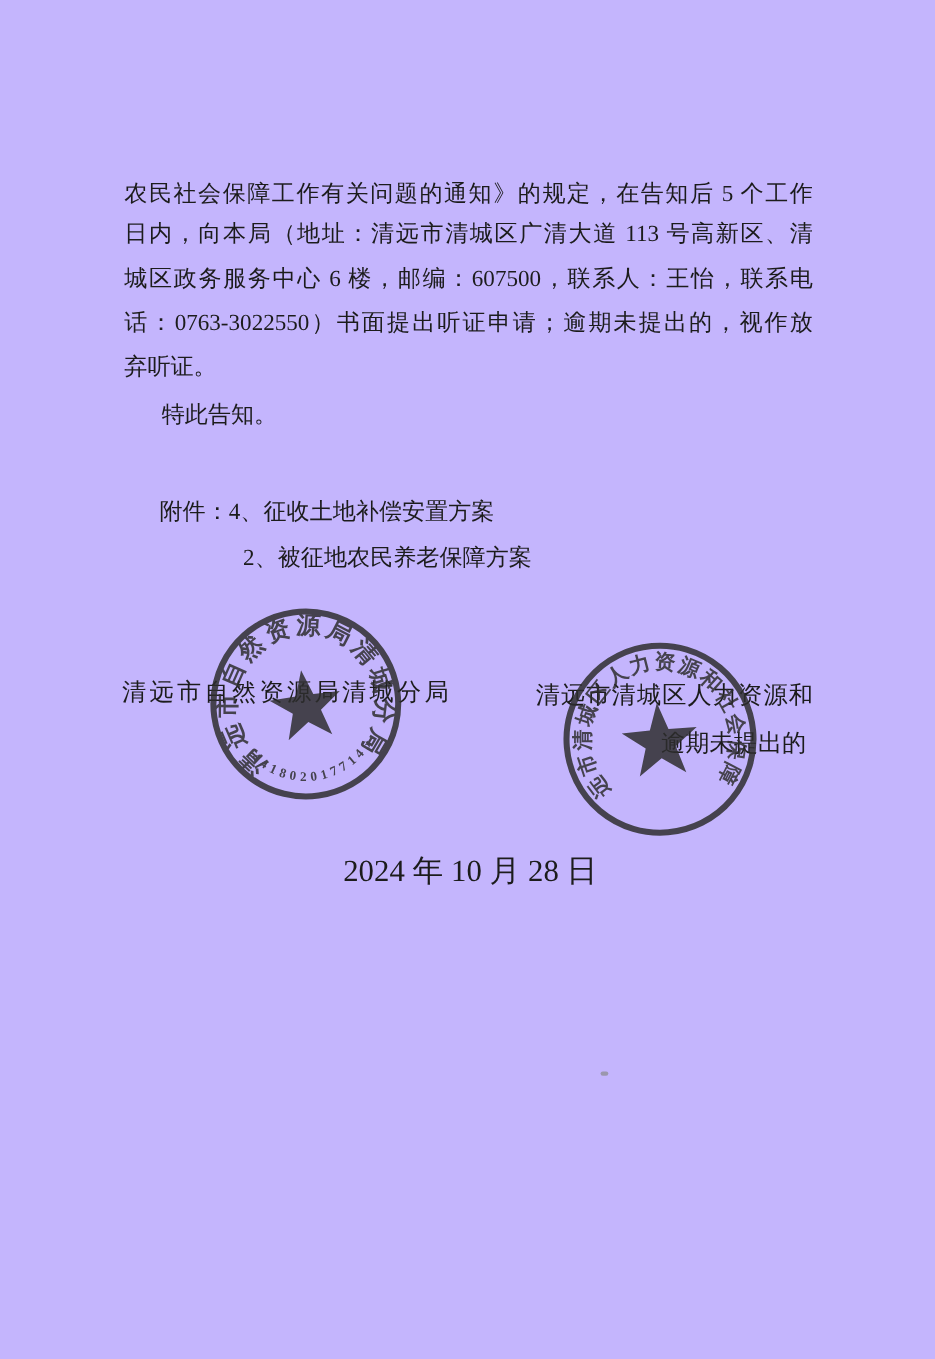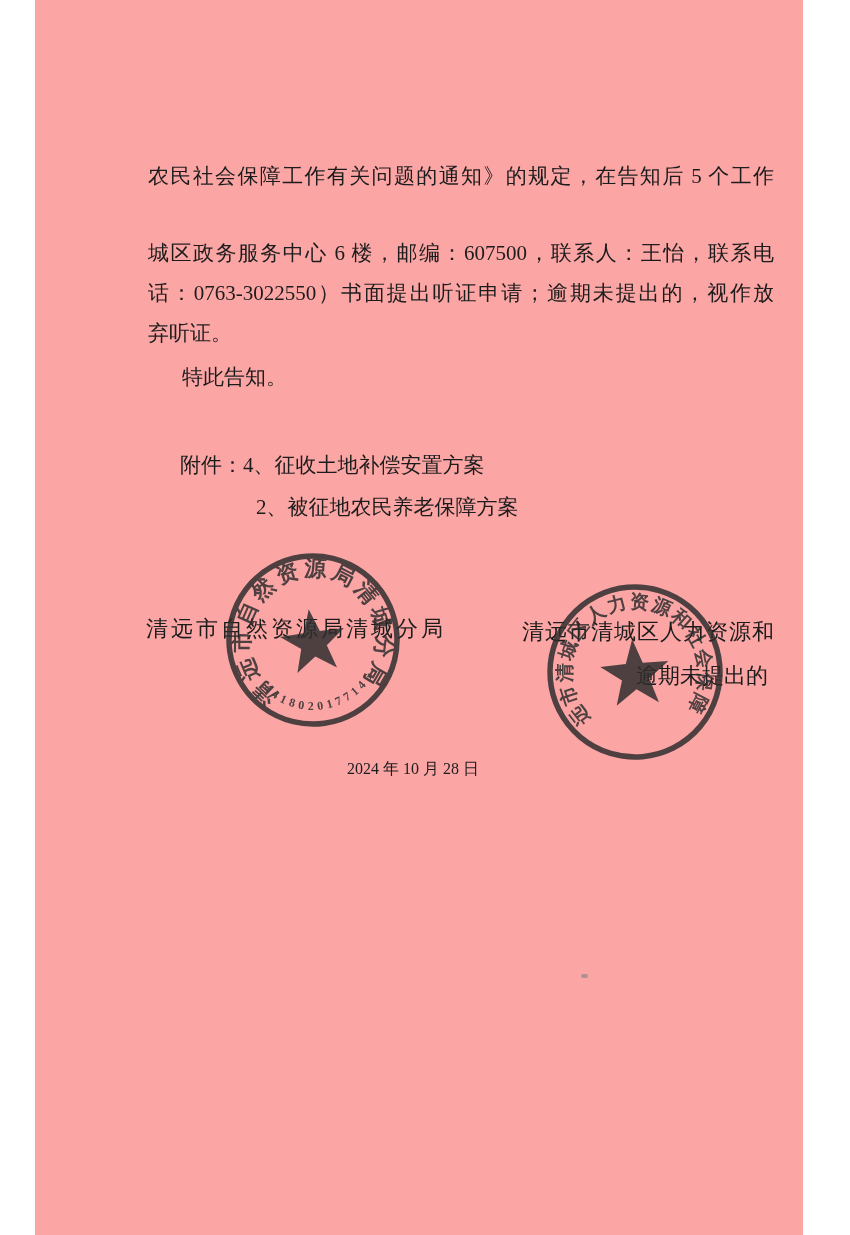--- a/index.html
+++ b/index.html
@@ -1,23 +1,22 @@
 <!DOCTYPE html>
 <html><head>
 <meta charset="utf-8">
 <style>
   html,body{margin:0;padding:0;background:#ffffff;}
   .page{
     position:relative;
-    width:768px;height:1235px;
-    background:#fca5a5;
+    width:850px;height:1235px;
+    background:#c4b5fd;
     overflow:hidden;
     font-family:"Liberation Serif","DejaVu Serif",serif;
     color:#1c1c1c;
-    margin-left:35px;
   }
   .line{
     position:absolute;
     left:113px;width:626px;
     font-size:21px;line-height:30px;
     white-space:nowrap;
   }
   .just{
     white-space:normal;
     text-align:justify;
@@ -29,22 +28,22 @@
   .org{
     position:absolute;
     font-size:22px;line-height:30px;
     white-space:nowrap;
     z-index:1;
   }
   .org-left{left:111px;top:614px;letter-spacing:3px;}
   .org-right-1{left:487px;top:617px;letter-spacing:1px;}
   .org-right-2{left:601px;top:661px;}
   .date-line{
-    position:absolute;left:312px;top:754px;
-    font-size:16px;line-height:30px;white-space:nowrap;
+    position:absolute;left:312px;top:778px;
+    font-size:28px;line-height:30px;white-space:nowrap;
   }
   .seal{
     position:absolute;z-index:2;
     opacity:0.84;
   }
   .seal-left{left:178px;top:540px;}
   .seal-right{left:500px;top:572px;}
   .seal text{
     font-family:"Liberation Serif","DejaVu Serif",serif;
     font-weight:bold;
@@ -58,20 +57,21 @@
     width:7px;height:4px;background:#8a8a8a;border-radius:2px;
     opacity:.7;
   }
 </style>
 </head>
 <body>
 
 <div class="page">
 
   <div class="line just" style="top:161px">农民社会保障工作有关问题的通知》的规定，在告知后 5 个工作</div>
+  <div class="line just" style="top:197px">日内，向本局（地址：清远市清城区广清大道 113 号高新区、清</div>
   <div class="line just" style="top:238px">城区政务服务中心 6 楼，邮编：607500，联系人：王怡，联系电</div>
   <div class="line just" style="top:278px">话：0763-3022550）书面提出听证申请；逾期未提出的，视作放</div>
   <div class="line" style="top:318px">弃听证。</div>
   <div class="line indent2" style="top:362px">特此告知。</div>
 
   <div class="line att1" style="top:450px">附件：4、征收土地补偿安置方案</div>
   <div class="line att2" style="top:492px">2、被征地农民养老保障方案</div>
 
   <div class="org org-left">清远市自然资源局清城分局</div>
   <div class="org org-right-1">清远市清城区人力资源和</div>

